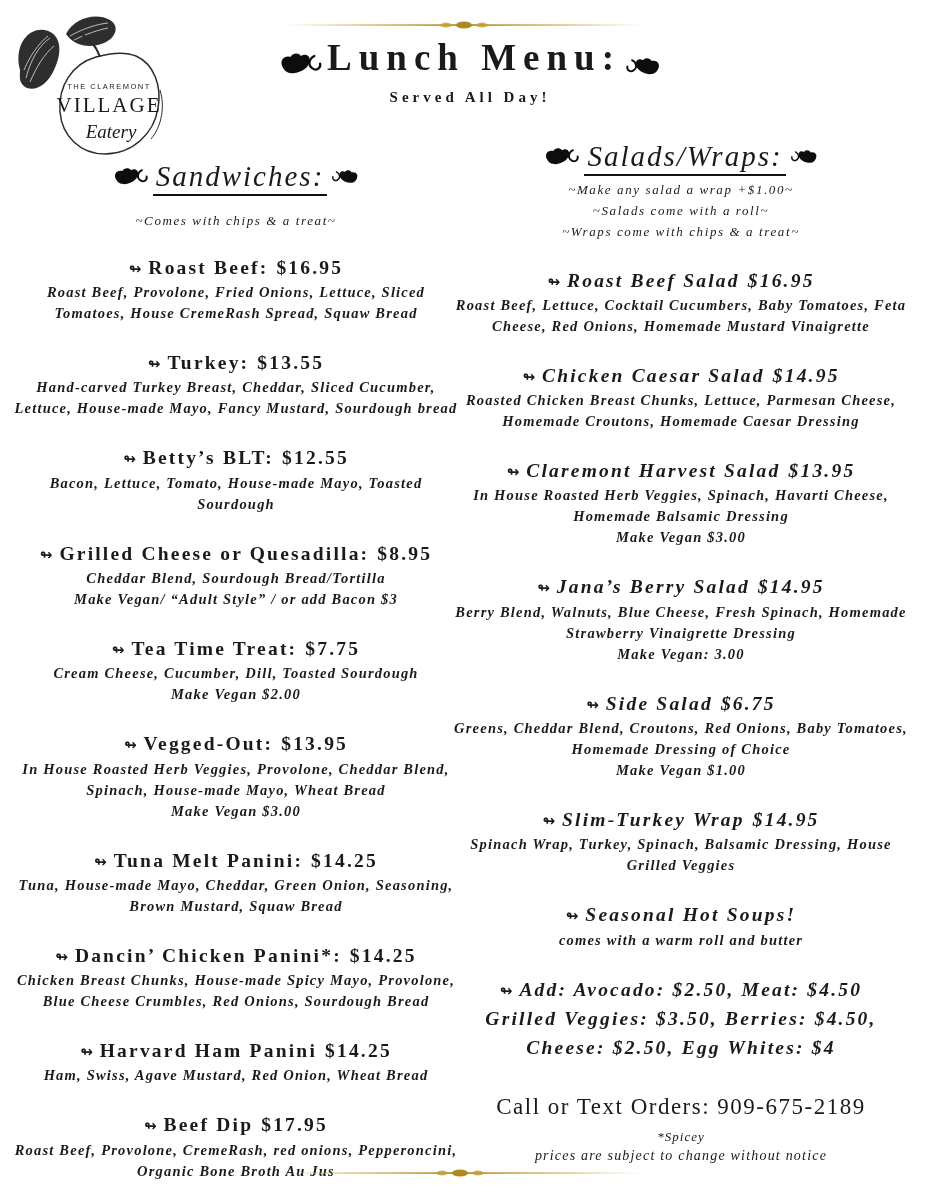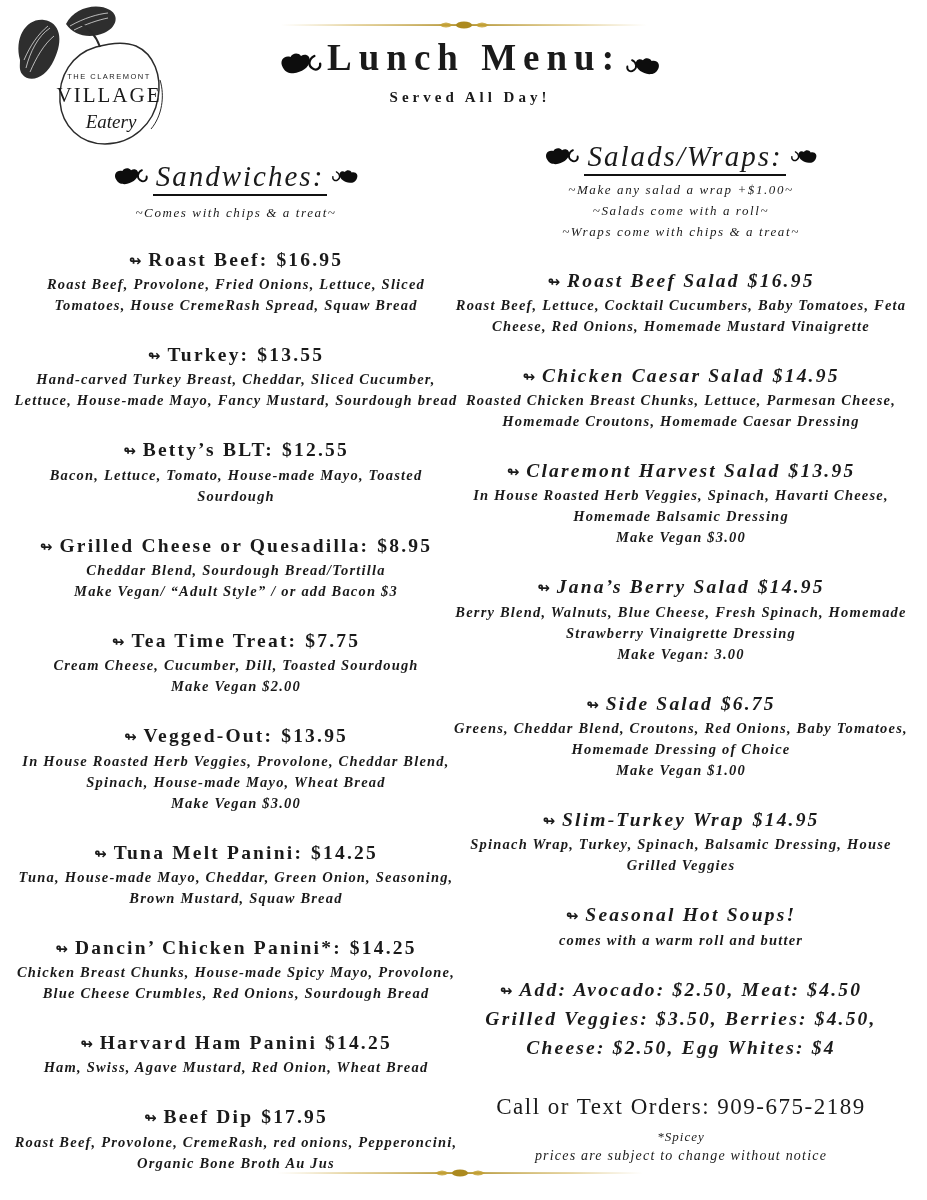--- a/index.html
+++ b/index.html
@@ -1,20 +1,20 @@
 <!DOCTYPE html>
 <html><head>
 <meta charset="utf-8">
 <style>
   html,body{margin:0;padding:0;background:#ffffff;}
   .page{position:relative;width:927px;height:1200px;background:#ffffff;overflow:hidden;
         font-family:"Liberation Serif",serif;color:#1a1a1a;}
 
   
-  .logo{position:absolute;left:8px;top:2px;width:165px;height:155px;}
+  .logo{position:absolute;left:8px;top:12px;width:165px;height:155px;}
 
   
   .divider{position:absolute;height:14px;}
   .divider-top{left:281px;top:18px;width:366px;}
   .divider-bottom{left:277px;top:1166px;width:366px;}
 
   
   .header{position:absolute;left:170px;top:36px;width:600px;text-align:center;}
   .title-row{display:flex;align-items:flex-end;justify-content:center;gap:4px;}
   .page-title{font-size:37px;font-weight:600;letter-spacing:7px;white-space:nowrap;}
@@ -28,21 +28,21 @@
   .orn-sm{width:28px;height:18px;}
 
   
   .col{position:absolute;text-align:center;}
   .col-left{left:10px;top:160px;width:452px;}
   .col-right{left:450px;top:140px;width:462px;}
 
   .heading-row{display:flex;align-items:center;justify-content:center;gap:4px;}
   .section-heading{font-style:italic;font-size:29px;font-weight:500;letter-spacing:2px;
                    border-bottom:2px solid #111;padding:0 3px 1px;white-space:nowrap;}
-  .heading-note{font-style:italic;font-size:13px;letter-spacing:1.6px;line-height:1.45;margin-top:8px;}
+  .heading-note{font-style:italic;font-size:13px;letter-spacing:1.6px;line-height:1.45;margin-top:16px;}
   .col-right .heading-note{margin-top:2px;}
   .notes-block{margin-top:5px;}
 
   .items{margin-top:22px;font-weight:bold;}
   .col-right .items{margin-top:24px;}
   .item{margin-bottom:24px;}
   .item-name{font-size:19.5px;letter-spacing:2.2px;line-height:1.5;}
   .col-right .item-name{font-style:italic;}
   .bullet{font-family:"DejaVu Sans",sans-serif;font-size:15px;margin-right:7px;letter-spacing:0;}
   .price{margin-left:8px;white-space:nowrap;}

